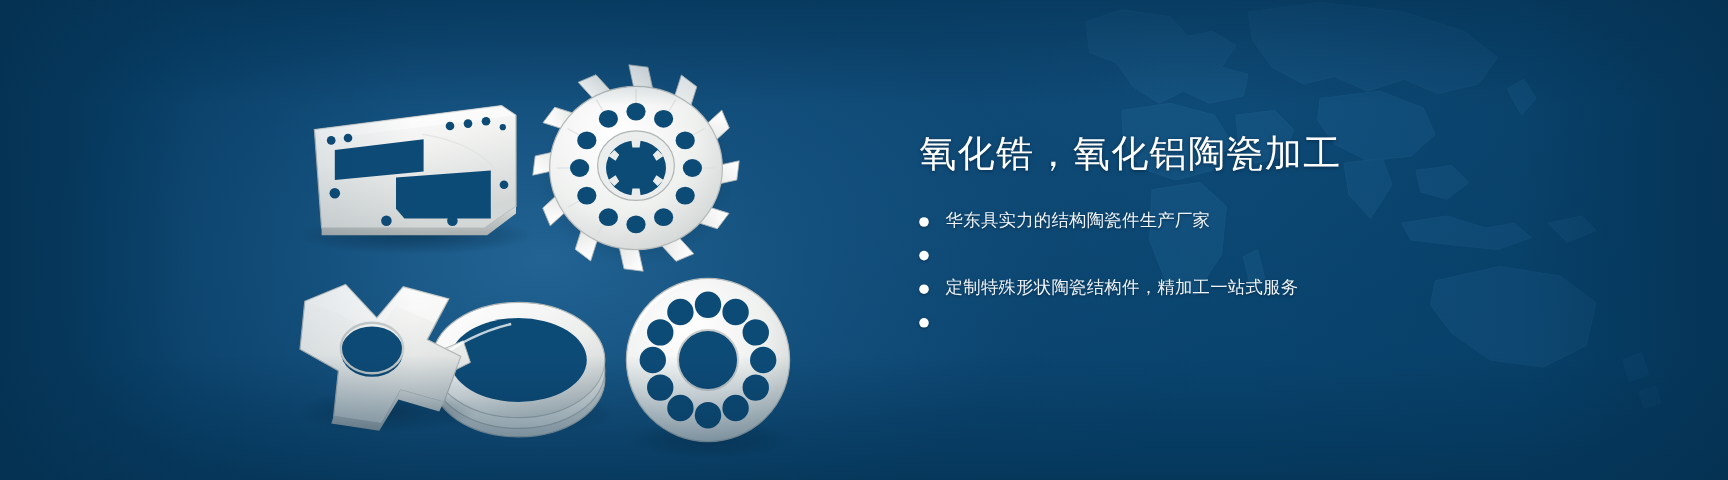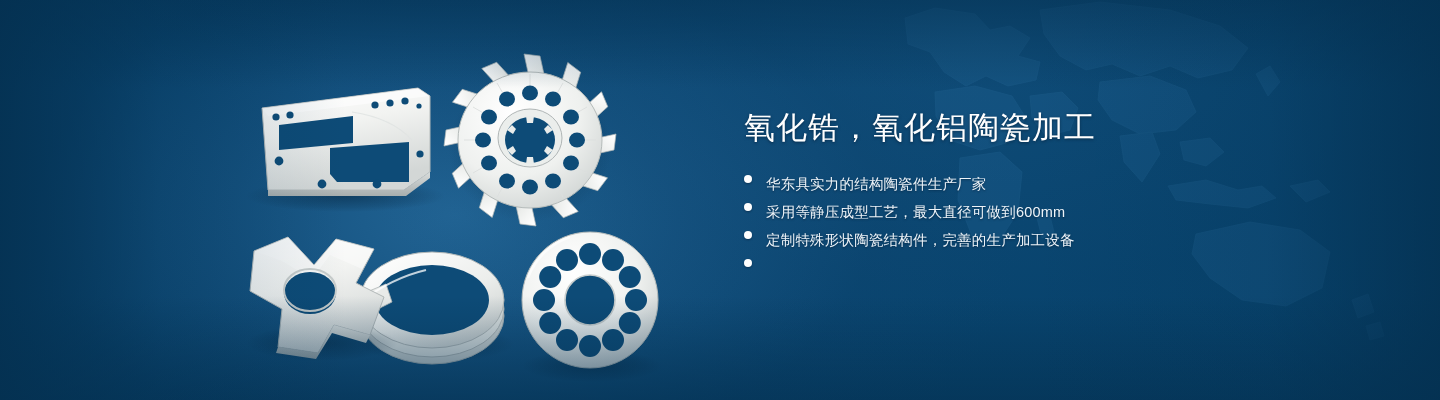--- a/index.html
+++ b/index.html
@@ -62,41 +62,42 @@
   .products {
     position: absolute;
     left: 0; top: 0;
     width: 720px; height: 400px;
   }
   .products svg { display: block; width: 720px; height: 400px; }
 
   
   .copy {
     position: absolute;
-    left: 744px;
+    left: 766px;
     top: 108px;
     width: 620px;
   }
   .headline {
     color: #ffffff;
     font-size: 31px;
     line-height: 40px;
     letter-spacing: 1px;
     font-weight: normal;
     margin: 0;
     text-shadow: 0 1px 3px rgba(0,20,40,0.55);
     white-space: nowrap;
   }
   .bullets {
     list-style: none;
     margin: 27px 0 0 0;
     padding: 0;
   }
   .bullet {
     display: flex;
+    align-items: center;
     margin: 0 0 9px 0;
     height: 19px;
   }
   .bullet-dot {
     width: 8px;
     height: 8px;
     border-radius: 50%;
     background: #ffffff;
     flex: 0 0 8px;
     margin-right: 14px;
@@ -351,25 +352,24 @@
 
   <div class="copy">
     <h1 class="headline">氧化锆，氧化铝陶瓷加工</h1>
     <ul class="bullets">
       <li class="bullet">
         <span class="bullet-dot"></span>
         <span class="bullet-text">华东具实力的结构陶瓷件生产厂家</span>
       </li>
       <li class="bullet">
         <span class="bullet-dot"></span>
-        <span class="bullet-text">采用等静压成型工艺，最大直径可做到600mm</span>
       </li>
       <li class="bullet">
         <span class="bullet-dot"></span>
-        <span class="bullet-text">定制特殊形状陶瓷结构件，完善的生产加工设备</span>
+        <span class="bullet-text">定制特殊形状陶瓷结构件，精加工一站式服务</span>
       </li>
       <li class="bullet">
         <span class="bullet-dot"></span>
       </li>
     </ul>
   </div>
 
 </div>
 
 </body></html>

